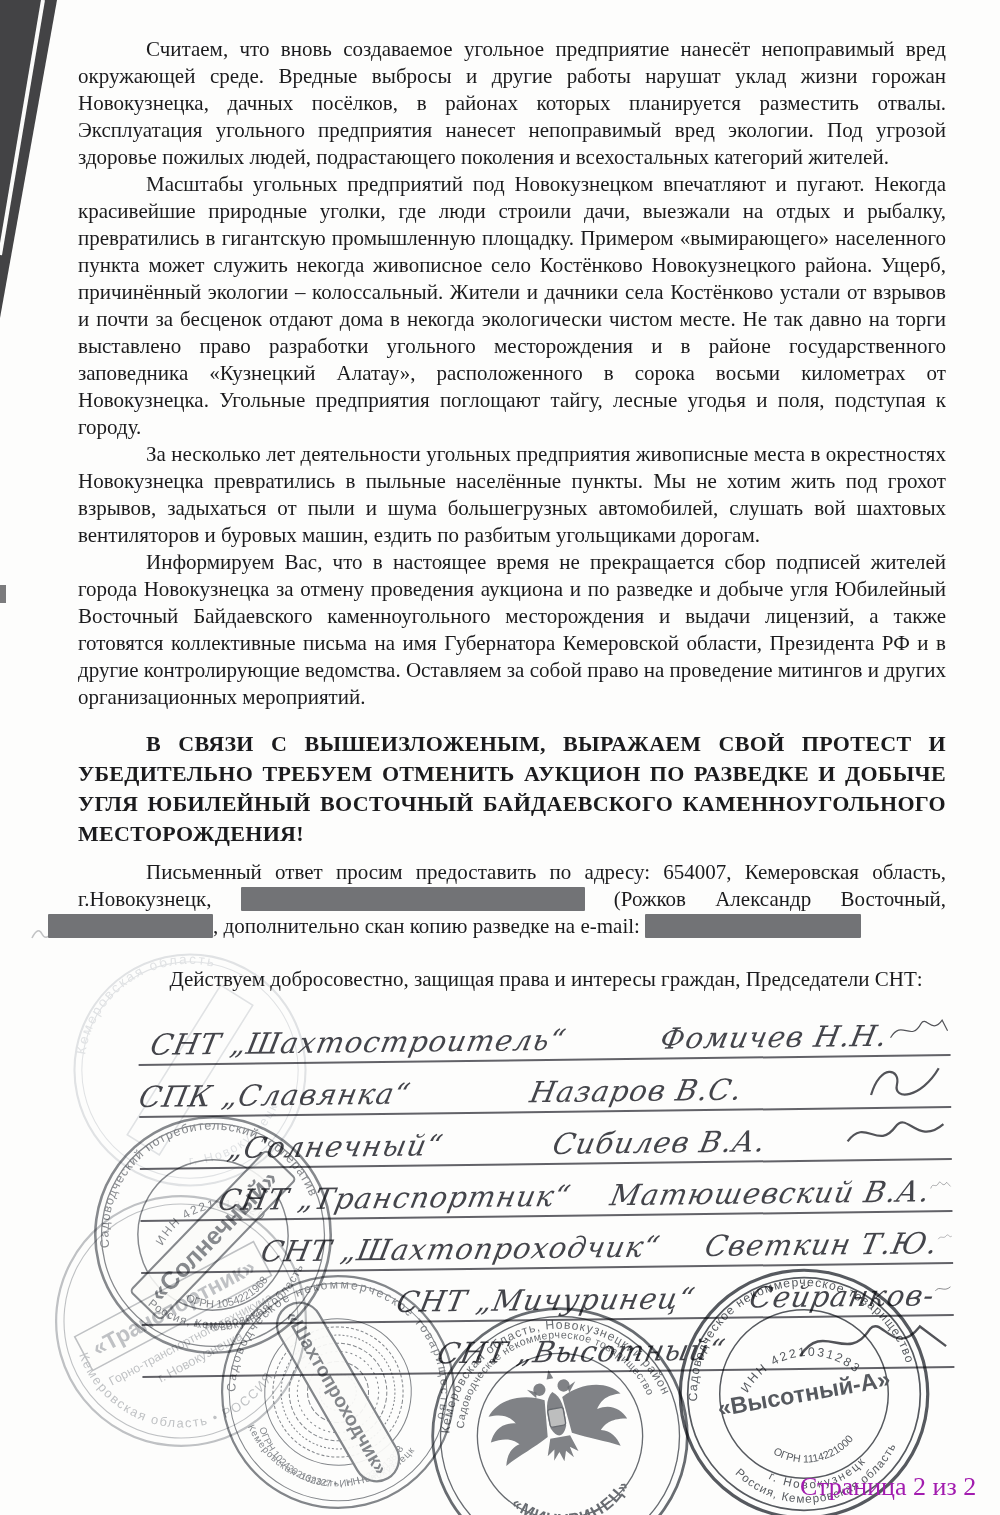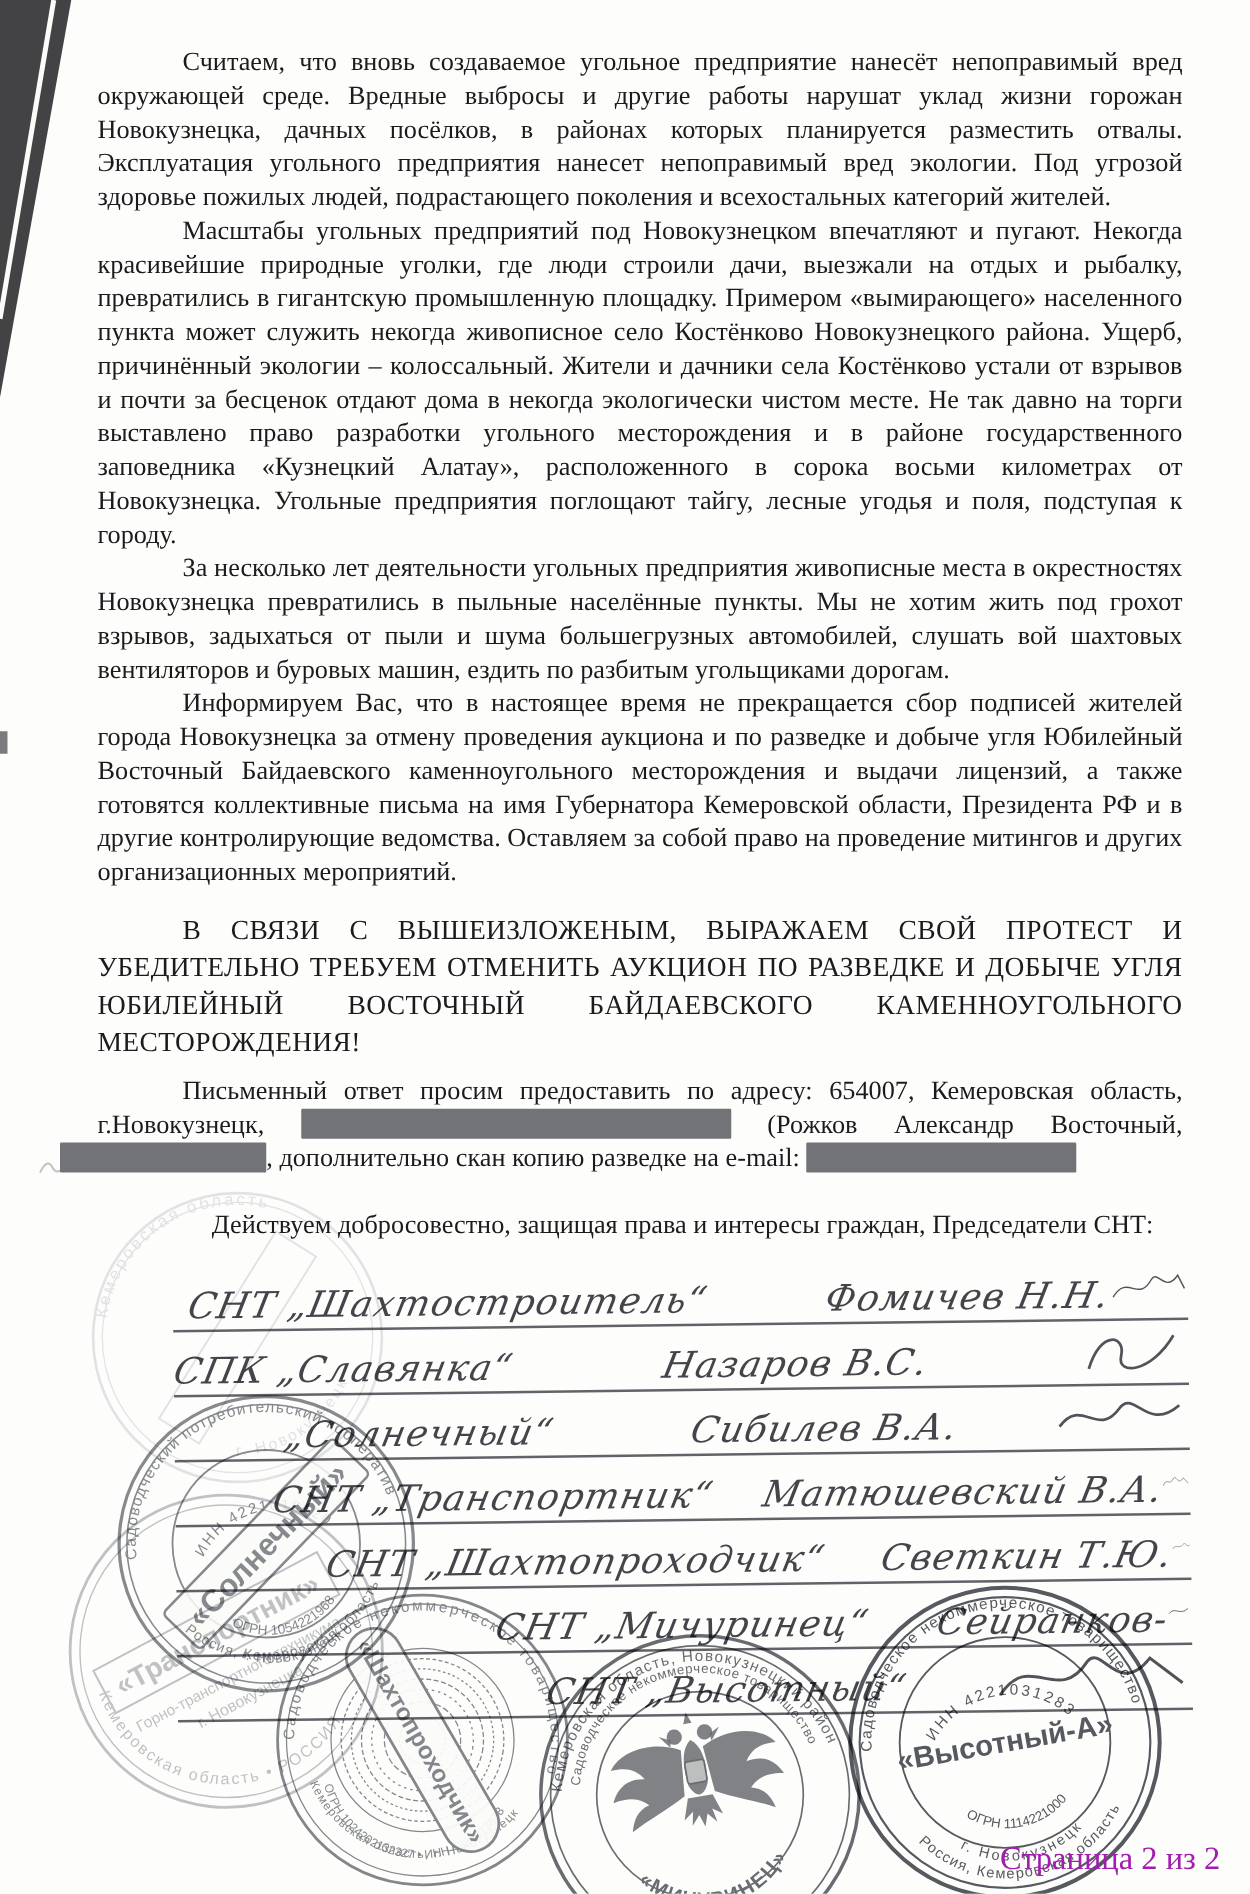--- a/index.html
+++ b/index.html
@@ -10,21 +10,21 @@
     color:#1b1b1d;
   }
   
   .doc-text{
     position:absolute;left:78px;top:36px;width:868px;
     font-size:21px;line-height:27px;text-align:justify;
   }
   .doc-text p{margin:0;text-indent:68px;}
   .u{text-decoration-thickness:1.5px;text-underline-offset:3px;}
   .protest{
-    font-weight:normal;font-size:22px;line-height:30px;
+    font-weight:bold;font-size:22px;line-height:30px;
     margin:18px 0 10px 0 !important;letter-spacing:.3px;
   }
   .closing{margin-top:26px !important;text-align:center;}
   .redact{display:inline-block;background:#727376;height:24px;vertical-align:-5px;border-radius:1px;}
   .redact.r1{width:344px;}
   .redact.r2{width:165px;margin-left:-30px;}
   .redact.r3{width:216px;}
   
   .corner-artifact{position:absolute;left:0;top:0;width:70px;height:345px;}
   .edge-mark{position:absolute;left:0;top:585px;width:6px;height:18px;background:#5a5a5c;opacity:.8;}

